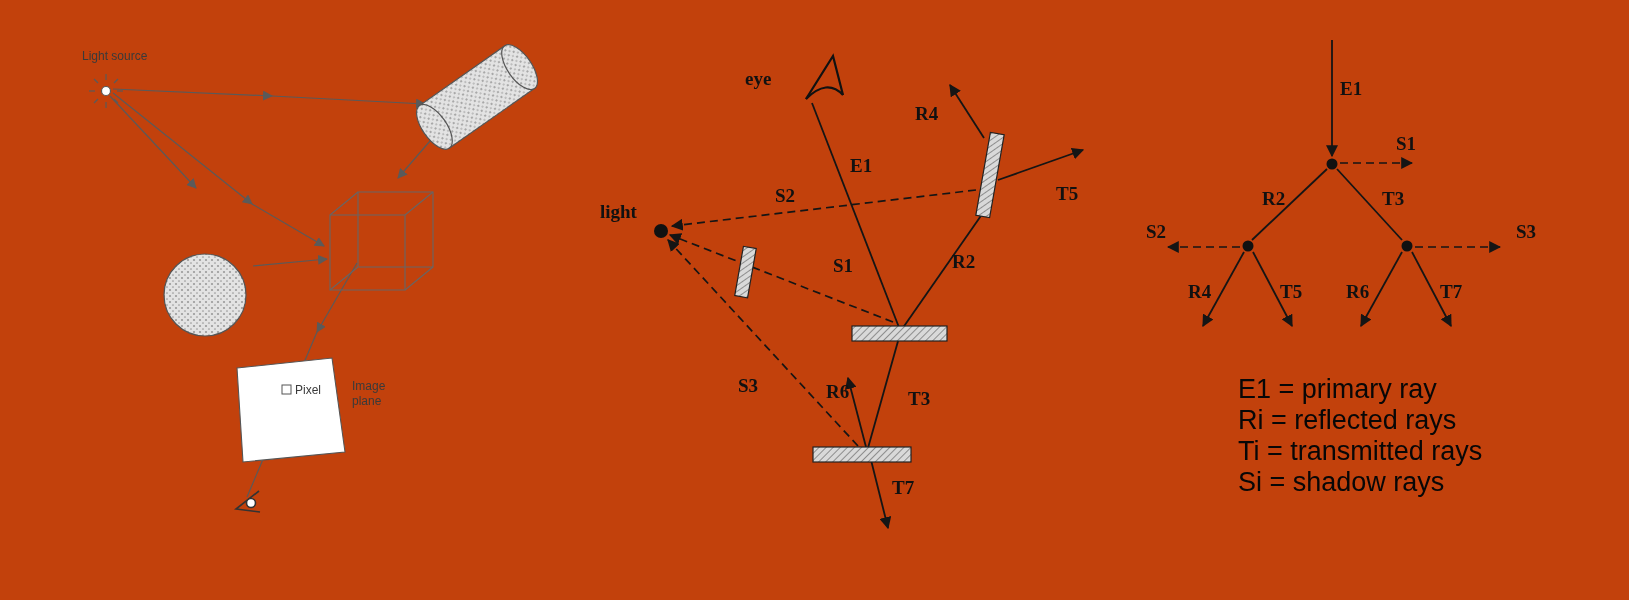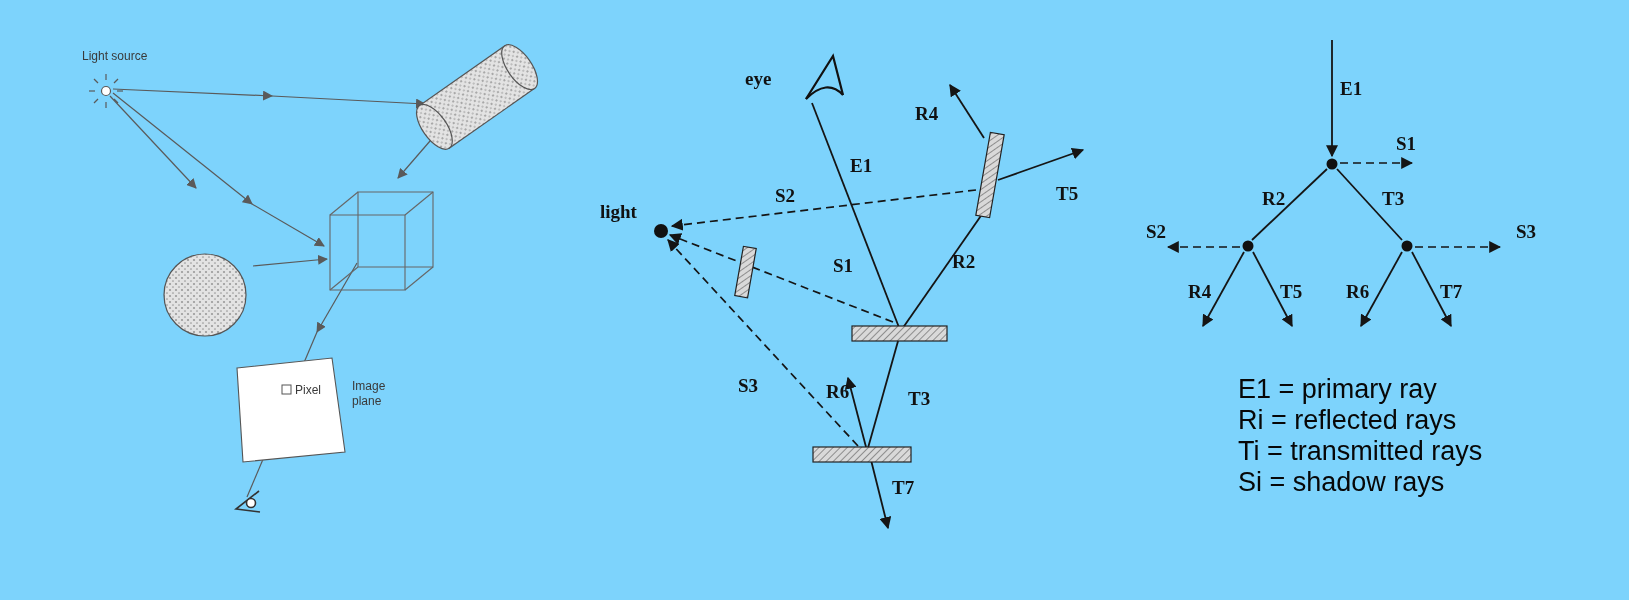--- a/index.html
+++ b/index.html
@@ -1,16 +1,16 @@
 <!DOCTYPE html>
 <html><head>
 <meta charset="utf-8">
 <style>
   html,body{margin:0;padding:0;background:#ffffff;}
-  #page{position:relative;width:1629px;height:600px;background:#7dd3fc;overflow:hidden;
+  #page{position:relative;width:1629px;height:600px;background:#c2410c;overflow:hidden;
         font-family:"Liberation Sans",sans-serif;text-align:right;}
   svg{display:block;}
   .lbl-serif{font-family:"Liberation Serif",serif;font-weight:bold;font-size:19px;fill:#111;}
   .lbl-small{font-family:"Liberation Sans",sans-serif;font-size:12px;fill:#3a3a3a;}
   .legend-text{font-family:"Liberation Sans",sans-serif;font-size:27px;fill:#070707;}
   .rayL{stroke:#5a5a5a;stroke-width:1.2;fill:none;}
   .rayM{stroke:#151515;stroke-width:1.8;fill:none;}
   .dash{stroke:#151515;stroke-width:1.7;fill:none;stroke-dasharray:8 5;}
   .wire{stroke:#666;stroke-width:1.1;fill:none;}
 </style>

